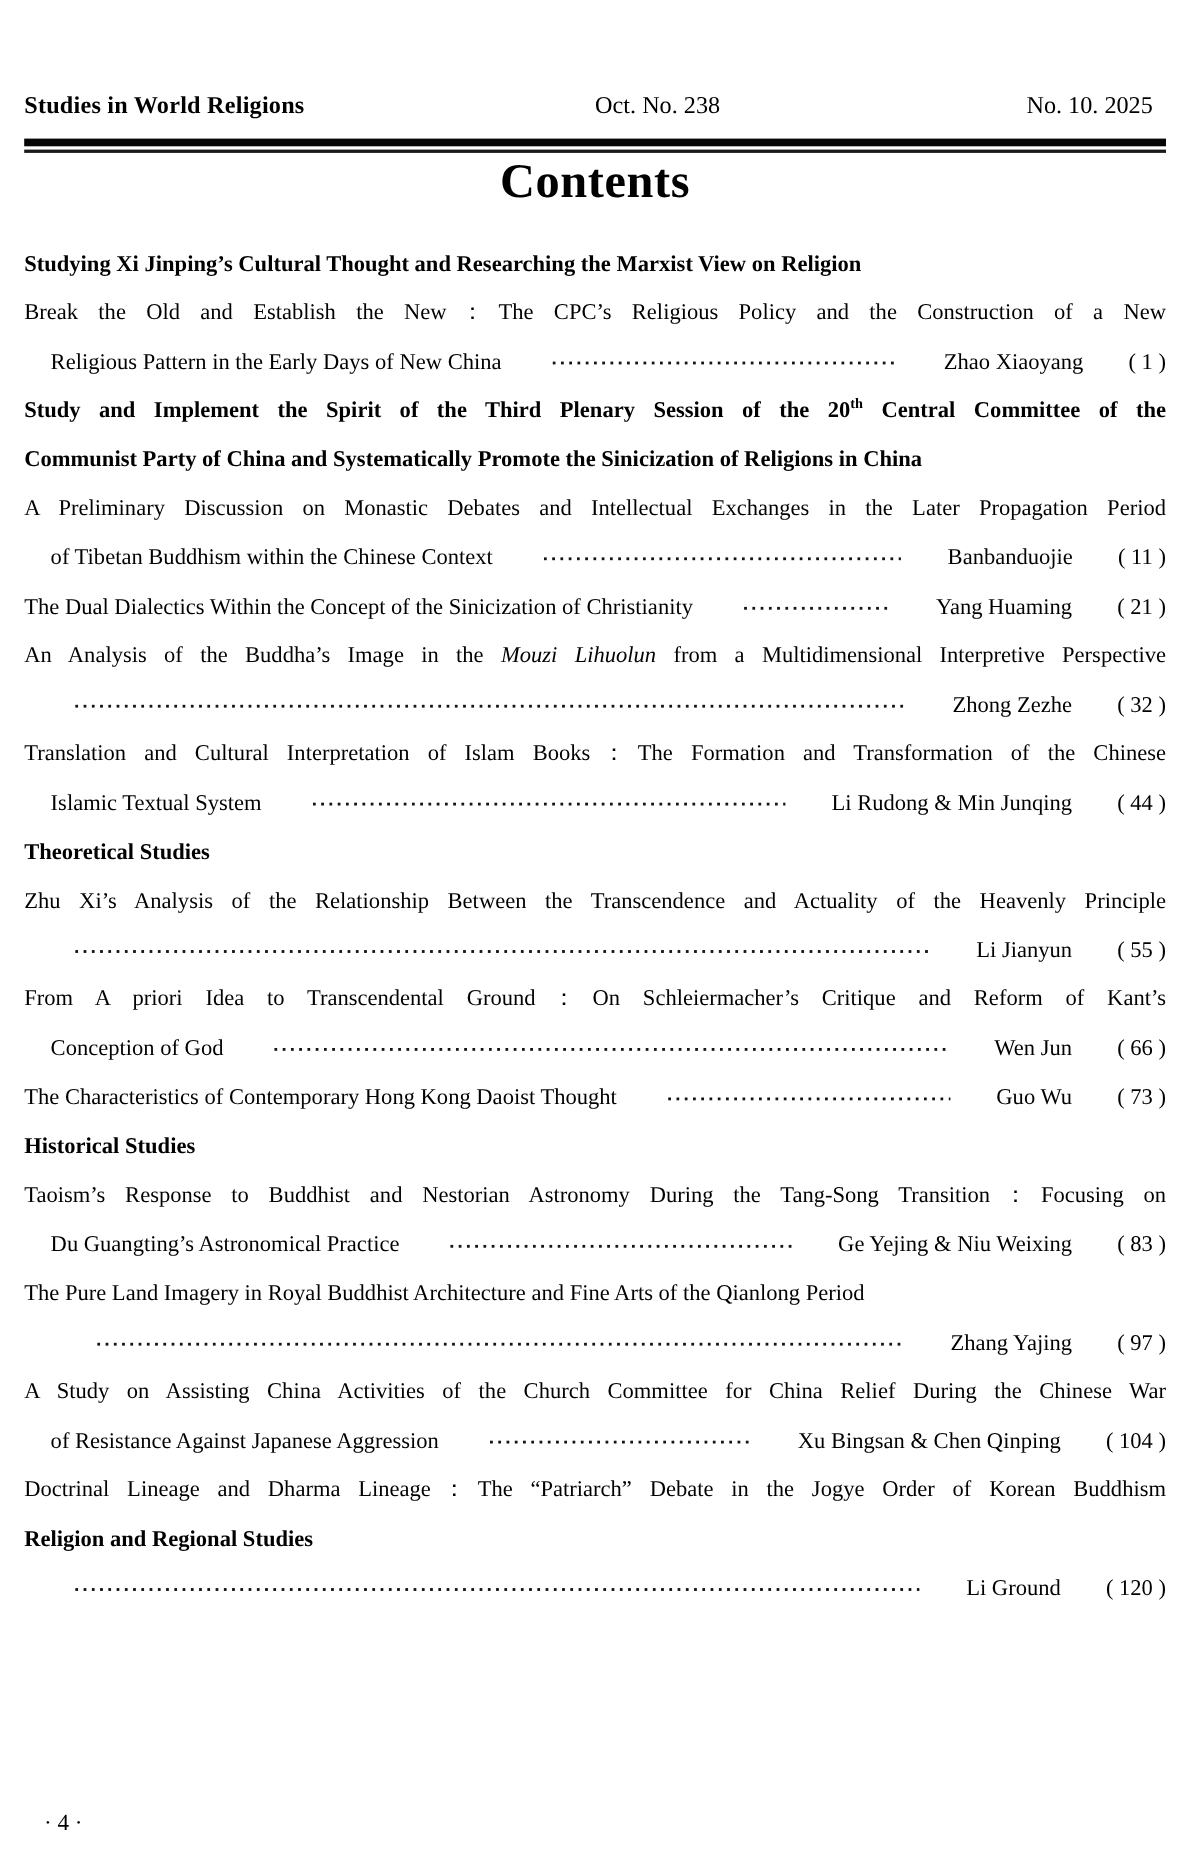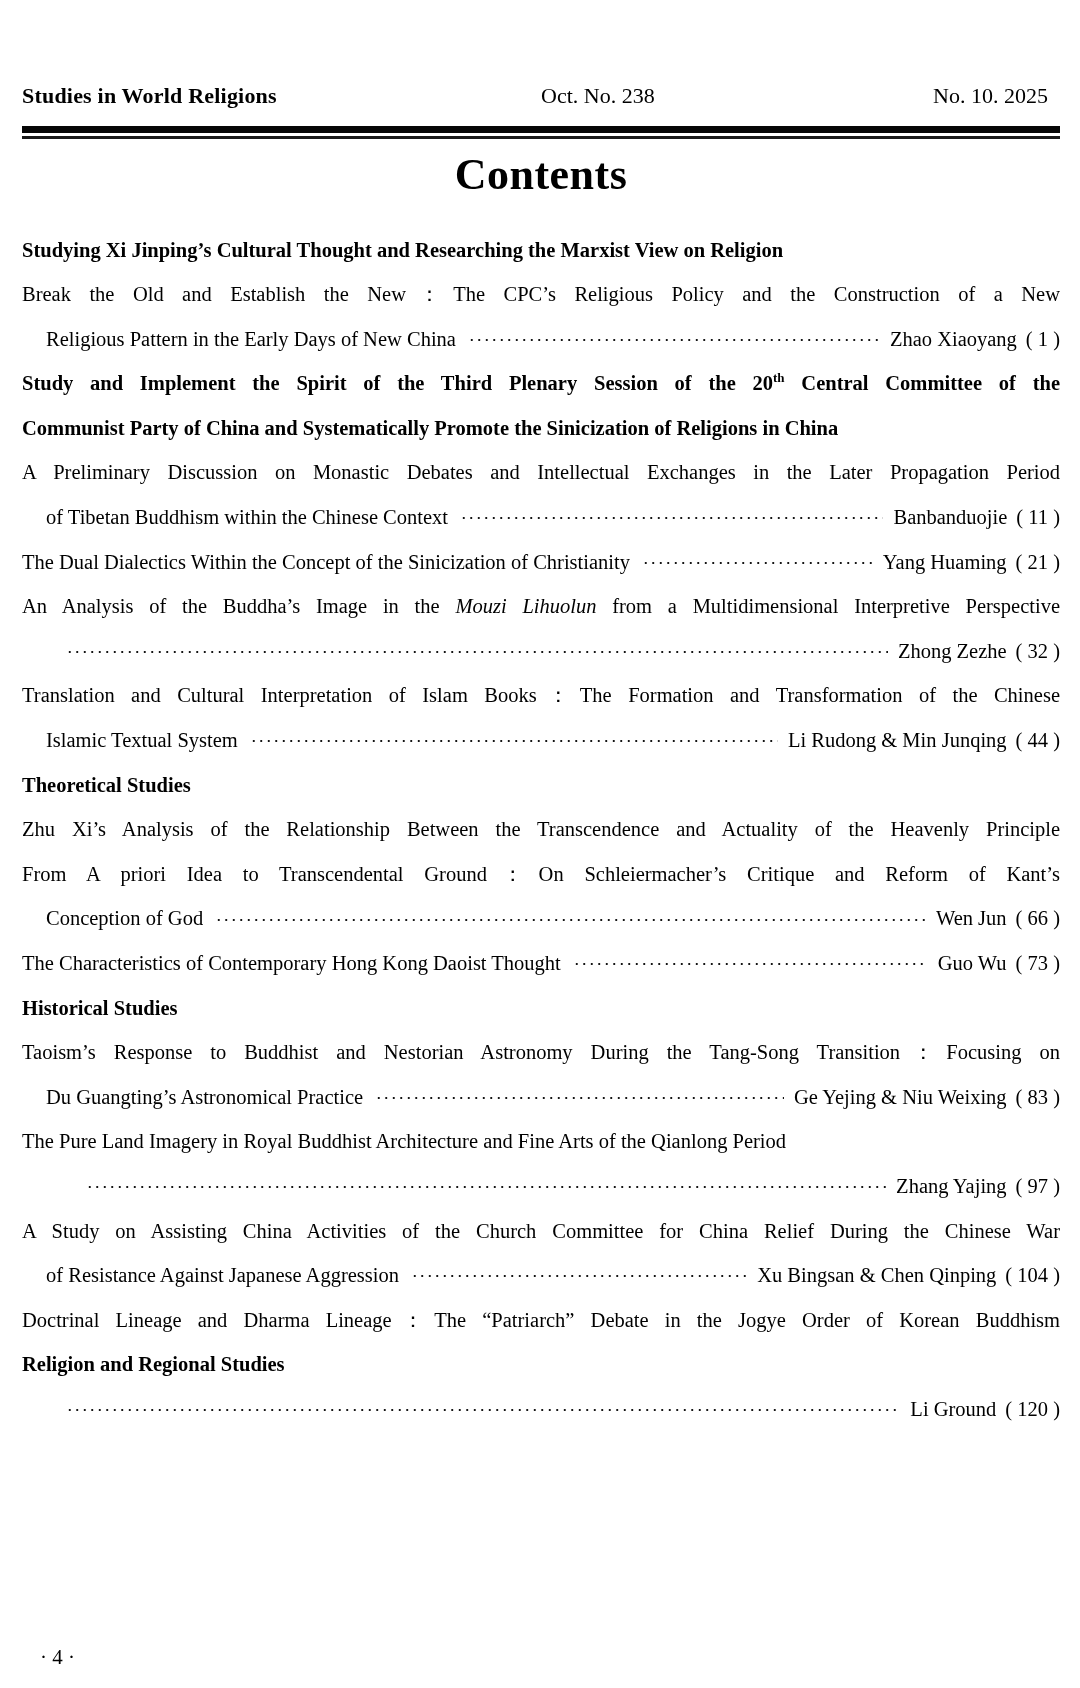--- a/index.html
+++ b/index.html
@@ -14,33 +14,33 @@
   .hdr-left { position:absolute; left:0; top:0; font-weight:bold; letter-spacing:0.2px; }
   .hdr-center { position:absolute; left:519px; top:0; }
   .hdr-right { position:absolute; right:12px; top:0; }
 
   
   .rule-thick { height:7px; background:#060606; margin-top:16px; }
   .rule-thin  { height:2.5px; background:#1a1a1a; margin-top:3px; }
 
   
   .contents-title {
-    text-align:center; font-size:44px; font-weight:bold; margin-top:11px;
+    text-align:center; font-size:44px; font-weight:bold; margin-top:1px;
     line-height:50px; letter-spacing:0.5px;
   }
 
   
   .toc { margin-top:28px; font-size:20.5px; }
   .line { height:44.6px; line-height:44.6px; }
   .h  { font-weight:bold; }
   .j  { text-align:justify; text-align-last:justify; text-justify:inter-word; }
   .i1 { padding-left:24px; }
   .i2 { padding-left:44px; }
   .i3 { padding-left:64px; }
-  .lf { display:flex; align-items:flex-end; }
+  .lf { display:flex; align-items:flex-end;gap:32px; }
   .lf .txt { flex:0 0 auto; }
   .leader {
     flex:1 1 auto; align-self:center; height:6px; margin:0 10px 0 12px;
     background-image:radial-gradient(circle 1.35px, #141414 96%, rgba(0,0,0,0) 100%);
     background-size:7.5px 6px; background-repeat:repeat-x; background-position:left center;
     transform:translateY(1px);
   }
   .lo .leader { margin-left:0; }
   .author { flex:0 0 auto; white-space:pre; }
   .pageno { flex:0 0 auto; white-space:pre; margin-left:9px; }
@@ -109,20 +109,25 @@
     <div class="line lf i1">
       <span class="txt">Islamic Textual System</span>
       <span class="leader"></span>
       <span class="author">Li Rudong &amp; Min Junqing</span>
       <span class="pageno">( 44 )</span>
     </div>
 
     <div class="line h">Theoretical Studies</div>
 
     <div class="line j">Zhu Xi’s Analysis of the Relationship Between the Transcendence and Actuality of the Heavenly Principle</div>
+    <div class="line lf lo i2">
+      <span class="leader"></span>
+      <span class="author">Li Jianyun</span>
+      <span class="pageno">( 55 )</span>
+    </div>
 
     <div class="line j">From A priori Idea to Transcendental Ground：On Schleiermacher’s Critique and Reform of Kant’s</div>
     <div class="line lf i1">
       <span class="txt">Conception of God</span>
       <span class="leader"></span>
       <span class="author">Wen Jun</span>
       <span class="pageno">( 66 )</span>
     </div>
 
     <div class="line lf">

